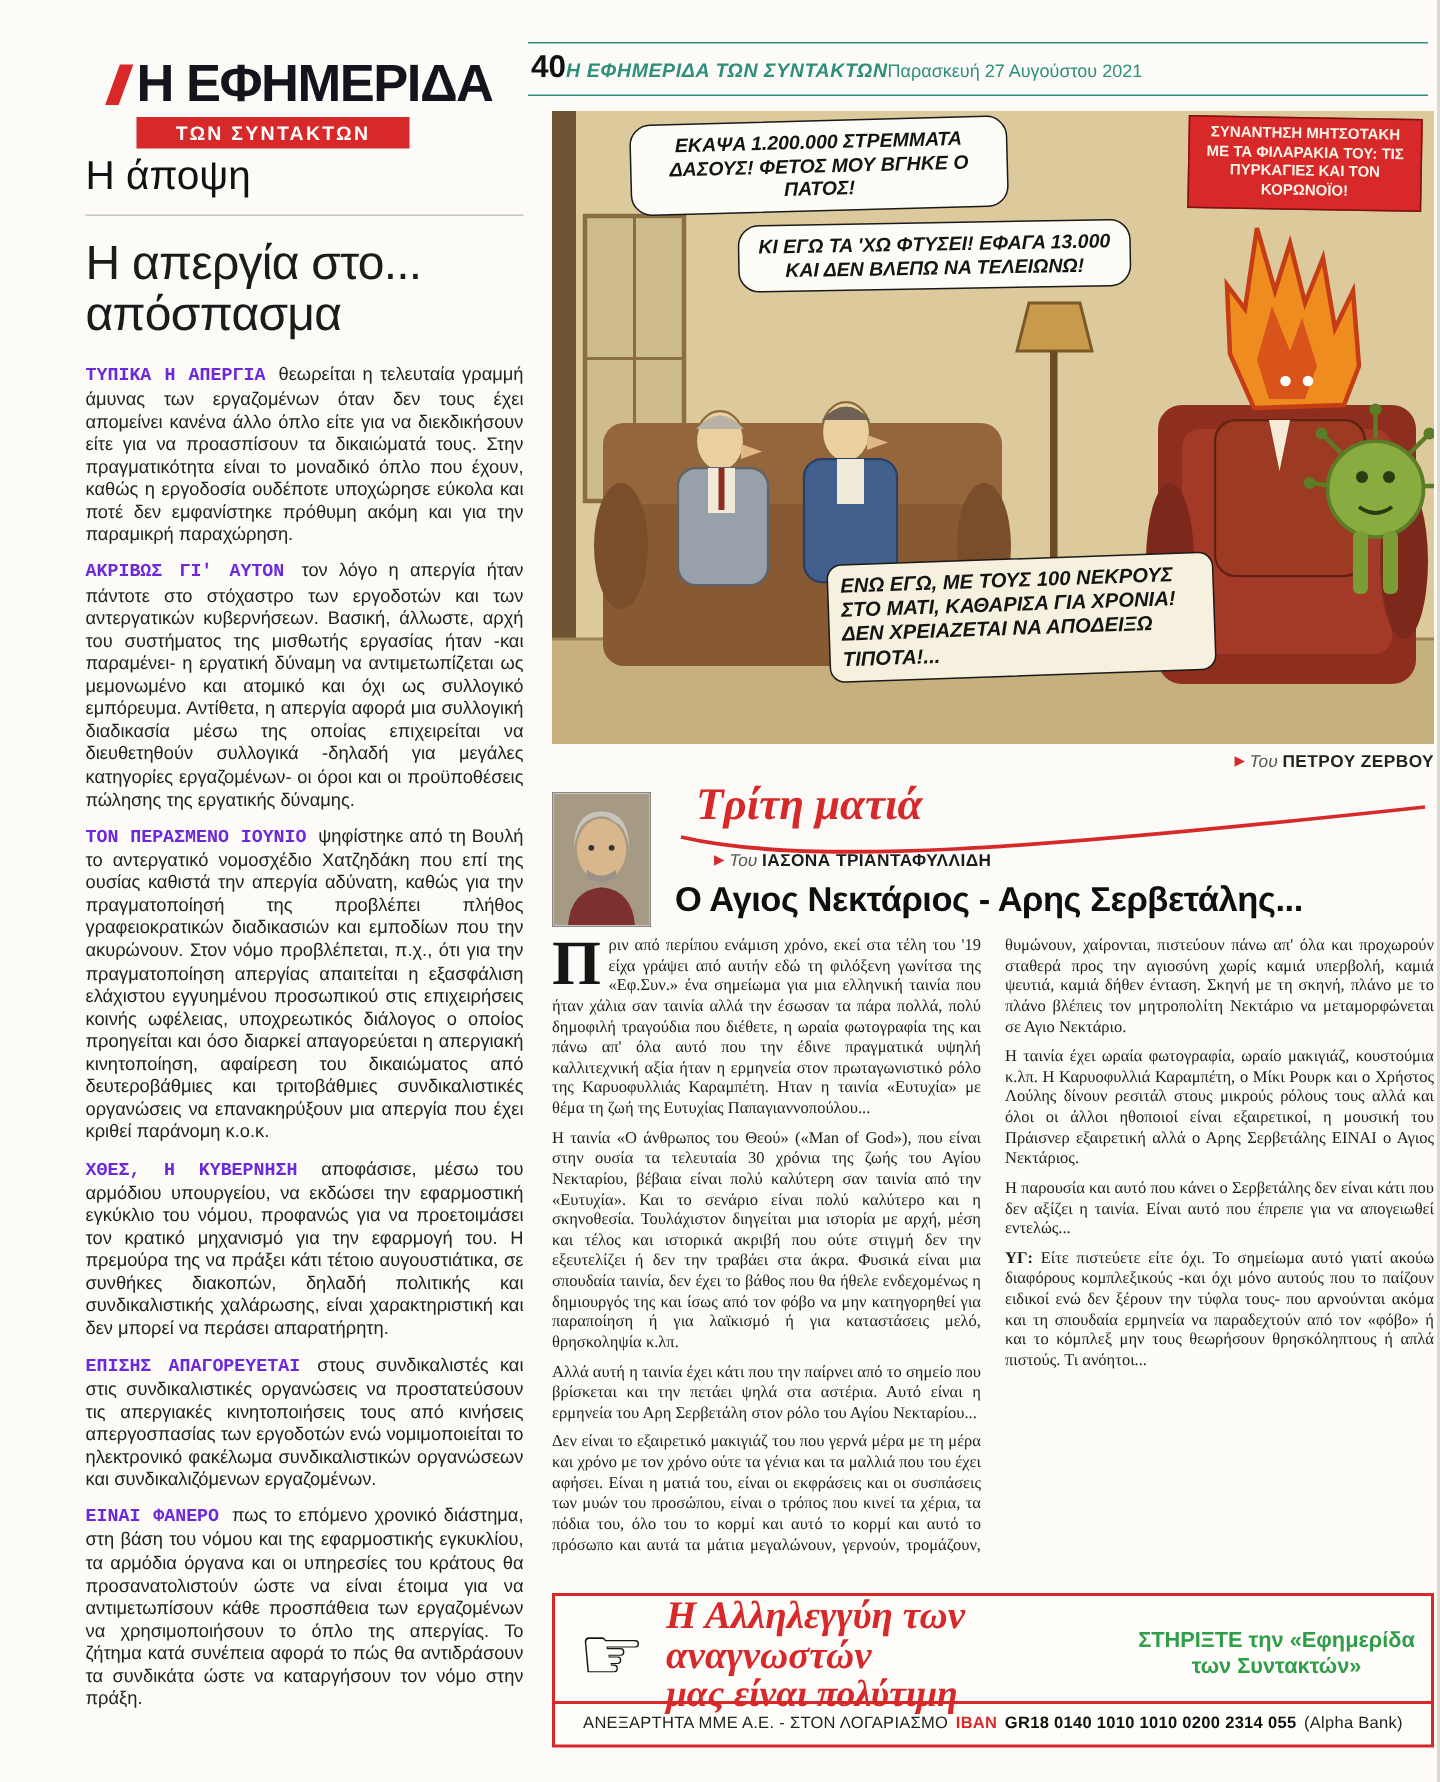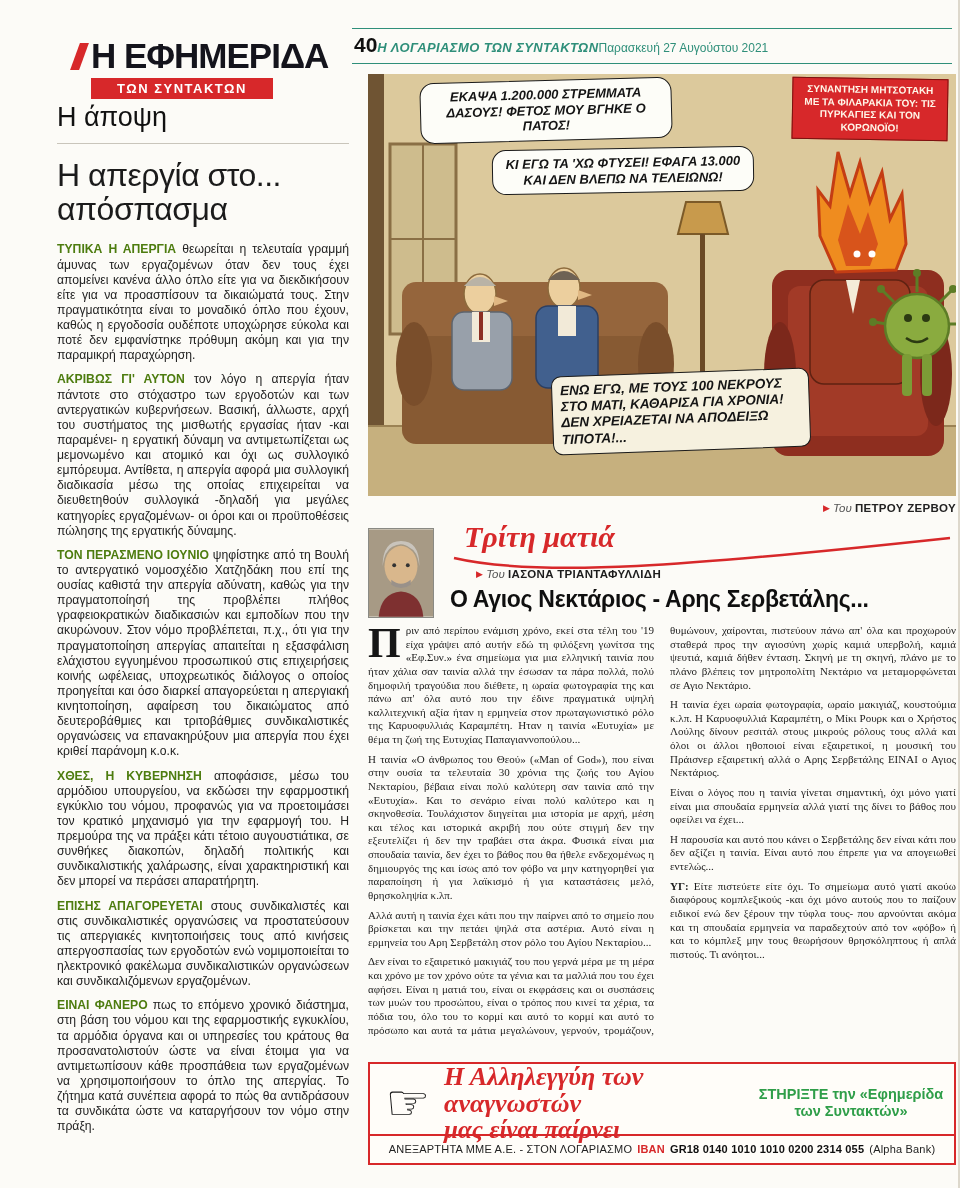--- a/index.html
+++ b/index.html
@@ -28,21 +28,21 @@
           margin:2px 0 0 16px; }
 
   
   .section-title { position:absolute; left:57px; top:102px; width:292px; font-size:27px;
           font-weight:400; color:#111; padding-bottom:10px; border-bottom:1px solid #c9c5bb; }
   .opinion { position:absolute; left:57px; top:158px; width:292px; }
   .opinion-title { font-size:32px; font-weight:300; line-height:1.07; letter-spacing:-0.5px;
           color:#1b1b1b; margin-bottom:16px; }
   .opinion-body p { font-size:12.2px; line-height:1.24; text-align:justify; color:#222;
           margin-bottom:9px; }
-  .opinion-body p b { font-weight:700; color:#4d7c0f; }
+  .opinion-body p b { font-weight:700; color:#6d28d9;font-family:Liberation Mono, monospace; }
 
   
   .cartoon { position:absolute; left:368px; top:74px; width:588px; height:422px; }
   .cartoon svg.scene { position:absolute; inset:0; width:100%; height:100%; }
   .bubble { position:absolute; background:#fdfdf8; border:1.6px solid #1a1a1a; border-radius:14px;
           font-weight:bold; font-style:italic; color:#141414; text-align:center;
           padding:6px 8px; line-height:1.2; }
   .bubble-a { left:52px; top:6px; width:252px; font-size:13px; transform:rotate(-1.5deg); }
   .bubble-b { left:124px; top:74px; width:262px; font-size:13px; transform:rotate(-1deg); }
   .bubble-d { left:184px; top:298px; width:258px; font-size:13.5px; transform:rotate(-2deg);
@@ -95,21 +95,21 @@
   .ad-bottom .iban-label { color:var(--red); font-weight:bold;text-align:right; }
   .ad-bottom .iban-num { font-weight:bold; color:#101010; }
 </style>
 </head>
 <body>
 
 <div class="page">
 
   <div class="masthead-strip">
     <span class="pagenum">40</span>
-    <span class="masthead">Η ΛΟΓΑΡΙΑΣΜΟ ΤΩΝ ΣΥΝΤΑΚΤΩΝ</span>
+    <span class="masthead">Η ΕΦΗΜΕΡΙΔΑ ΤΩΝ ΣΥΝΤΑΚΤΩΝ</span>
     <span class="issue-date">Παρασκευή 27 Αυγούστου 2021</span>
   </div>
 
   <div class="logo">
     <div class="logo-line1">
       <span class="red-slash"></span>
       <span>Η ΕΦΗΜΕΡΙΔΑ</span>
     </div>
     <div class="logo-line2">ΤΩΝ ΣΥΝΤΑΚΤΩΝ</div>
   </div>
@@ -218,32 +218,31 @@
       <span class="prefix">Του</span>
       <span class="name">ΙΑΣΟΝΑ ΤΡΙΑΝΤΑΦΥΛΛΙΔΗ</span>
     </div>
     <div class="tm-title">Ο Αγιος Νεκτάριος - Αρης Σερβετάλης...</div>
     <div class="tm-body">
         <p><span class="dropcap">Π</span>ριν από περίπου ενάμιση χρόνο, εκεί στα τέλη του '19 είχα γράψει από αυτήν εδώ τη φιλόξενη γωνίτσα της «Εφ.Συν.» ένα σημείωμα για μια ελληνική ταινία που ήταν χάλια σαν ταινία αλλά την έσωσαν τα πάρα πολλά, πολύ δημοφιλή τραγούδια που διέθετε, η ωραία φωτογραφία της και πάνω απ' όλα αυτό που την έδινε πραγματικά υψηλή καλλιτεχνική αξία ήταν η ερμηνεία στον πρωταγωνιστικό ρόλο της Καρυοφυλλιάς Καραμπέτη. Ηταν η ταινία «Ευτυχία» με θέμα τη ζωή της Ευτυχίας Παπαγιαννοπούλου...</p>
         <p>Η ταινία «Ο άνθρωπος του Θεού» («Man of God»), που είναι στην ουσία τα τελευταία 30 χρόνια της ζωής του Αγίου Νεκταρίου, βέβαια είναι πολύ καλύτερη σαν ταινία από την «Ευτυχία». Και το σενάριο είναι πολύ καλύτερο και η σκηνοθεσία. Τουλάχιστον διηγείται μια ιστορία με αρχή, μέση και τέλος και ιστορικά ακριβή που ούτε στιγμή δεν την εξευτελίζει ή δεν την τραβάει στα άκρα. Φυσικά είναι μια σπουδαία ταινία, δεν έχει το βάθος που θα ήθελε ενδεχομένως η δημιουργός της και ίσως από τον φόβο να μην κατηγορηθεί για παραποίηση ή για λαϊκισμό ή για καταστάσεις μελό, θρησκοληψία κ.λπ.</p>
         <p>Αλλά αυτή η ταινία έχει κάτι που την παίρνει από το σημείο που βρίσκεται και την πετάει ψηλά στα αστέρια. Αυτό είναι η ερμηνεία του Αρη Σερβετάλη στον ρόλο του Αγίου Νεκταρίου...</p>
         <p>Δεν είναι το εξαιρετικό μακιγιάζ του που γερνά μέρα με τη μέρα και χρόνο με τον χρόνο ούτε τα γένια και τα μαλλιά που του έχει αφήσει. Είναι η ματιά του, είναι οι εκφράσεις και οι συσπάσεις των μυών του προσώπου, είναι ο τρόπος που κινεί τα χέρια, τα πόδια του, όλο του το κορμί και αυτό το κορμί και αυτό το πρόσωπο και αυτά τα μάτια μεγαλώνουν, γερνούν, τρομάζουν, θυμώνουν, χαίρονται, πιστεύουν πάνω απ' όλα και προχωρούν σταθερά προς την αγιοσύνη χωρίς καμιά υπερβολή, καμιά ψευτιά, καμιά δήθεν ένταση. Σκηνή με τη σκηνή, πλάνο με το πλάνο βλέπεις τον μητροπολίτη Νεκτάριο να μεταμορφώνεται σε Αγιο Νεκτάριο.</p>
         <p>Η ταινία έχει ωραία φωτογραφία, ωραίο μακιγιάζ, κουστούμια κ.λπ. Η Καρυοφυλλιά Καραμπέτη, ο Μίκι Ρουρκ και ο Χρήστος Λούλης δίνουν ρεσιτάλ στους μικρούς ρόλους τους αλλά και όλοι οι άλλοι ηθοποιοί είναι εξαιρετικοί, η μουσική του Πράισνερ εξαιρετική αλλά ο Αρης Σερβετάλης ΕΙΝΑΙ ο Αγιος Νεκτάριος.</p>
-        <p>Είναι ο λόγος που η ταινία γίνεται σημαντική, όχι μόνο γιατί είναι μια σπουδαία ερμηνεία αλλά γιατί της δίνει το βάθος που οφείλει να έχει...</p>
         <p>Η παρουσία και αυτό που κάνει ο Σερβετάλης δεν είναι κάτι που δεν αξίζει η ταινία. Είναι αυτό που έπρεπε για να απογειωθεί εντελώς...</p>
         <p><b>ΥΓ: </b>Είτε πιστεύετε είτε όχι. Το σημείωμα αυτό γιατί ακούω διαφόρους κομπλεξικούς -και όχι μόνο αυτούς που το παίζουν ειδικοί ενώ δεν ξέρουν την τύφλα τους- που αρνούνται ακόμα και τη σπουδαία ερμηνεία να παραδεχτούν από τον «φόβο» ή και το κόμπλεξ μην τους θεωρήσουν θρησκόληπτους ή απλά πιστούς. Τι ανόητοι...</p>
       </div>
   </div>
 
   <div class="ad">
     <div class="ad-top">
       <div class="ad-hand">☞</div>
       <div class="ad-script">
         <div class="l1">Η Αλληλεγγύη των αναγνωστών</div>
-        <div class="l2">μας είναι παίρνει</div>
+        <div class="l2">μας είναι πολύτιμη</div>
       </div>
       <div class="ad-support">
         <div>ΣΤΗΡΙΞΤΕ την «Εφημερίδα</div>
         <div>των Συντακτών»</div>
       </div>
     </div>
     <div class="ad-bottom">
       <span>ΑΝΕΞΑΡΤΗΤΑ ΜΜΕ Α.Ε. - ΣΤΟΝ ΛΟΓΑΡΙΑΣΜΟ</span>
       <span class="iban-label">IBAN</span>
       <span class="iban-num">GR18 0140 1010 1010 0200 2314 055</span>

